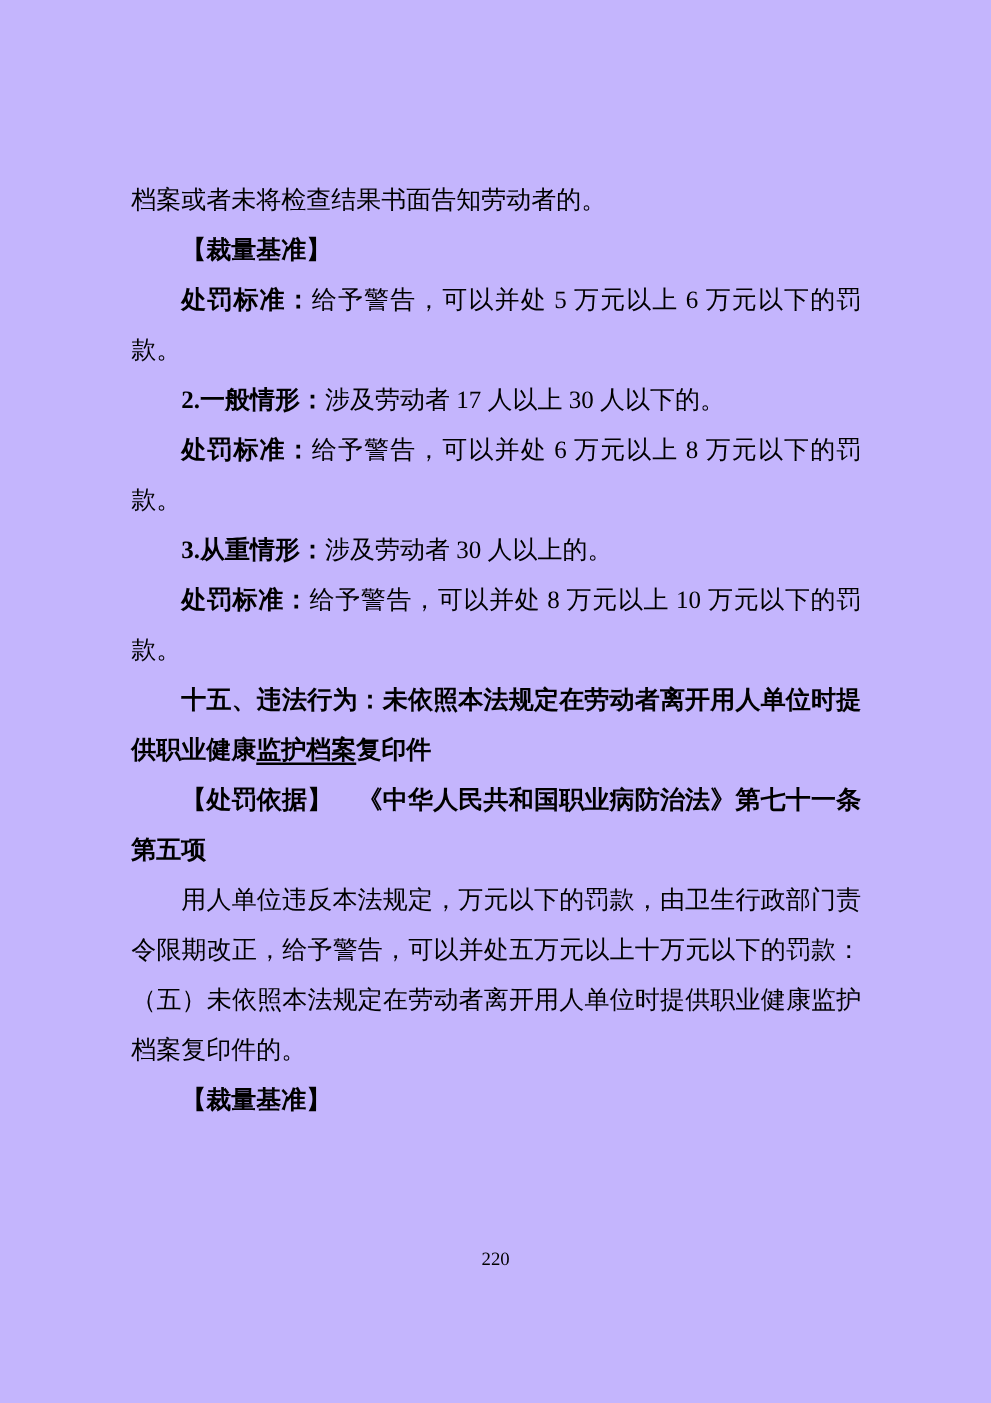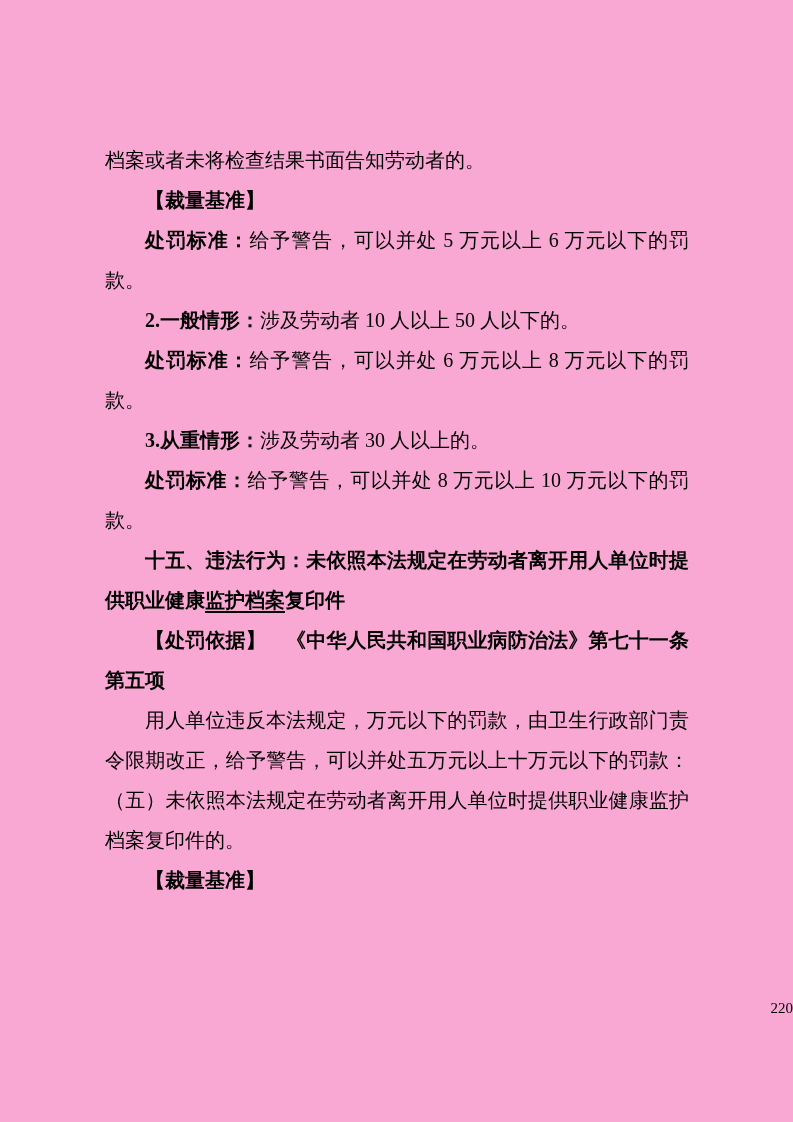--- a/index.html
+++ b/index.html
@@ -13,21 +13,21 @@
     font-family: "Liberation Serif", "DejaVu Serif", serif;
     color: #000000;
     position: relative;
   }
   .page {
     position: relative;
     box-sizing: border-box;
     width: 793px;
     height: 1122px;
     padding: 140px 104px 0 105px;
-    background: #f9a8d4;
+    background: #c4b5fd;
     overflow: hidden;
   }
   .doc-body {
     width: 584px;
   }
   .para {
     margin: 0;
     font-size: 20px;
     line-height: 40px;
     text-align: justify;
@@ -41,34 +41,34 @@
   }
   .run-underline {
     text-decoration: underline;
     text-underline-offset: 4px;
   }
   .page-number {
     position: absolute;
     top: 998px;
     left: 0;
     width: 793px;
-    text-align: right;
+    text-align: center;
     font-size: 15px;
     line-height: 20px;
   }
 </style>
 </head>
 <body>
 
 <div class="page">
   <div class="doc-body">
       <p class="para"><span>档案或者未将检查结果书面告知劳动者的。</span></p>
       <p class="para indent"><span class="run-bold">【裁量基准】</span></p>
       <p class="para indent"><span class="run-bold">处罚标准：</span><span>给予警告，可以并处 5 万元以上 6 万元以下的罚款。</span></p>
-      <p class="para indent"><span class="run-bold">2.一般情形：</span><span>涉及劳动者 10 人以上 50 人以下的。</span></p>
+      <p class="para indent"><span class="run-bold">2.一般情形：</span><span>涉及劳动者 17 人以上 30 人以下的。</span></p>
       <p class="para indent"><span class="run-bold">处罚标准：</span><span>给予警告，可以并处 6 万元以上 8 万元以下的罚款。</span></p>
       <p class="para indent"><span class="run-bold">3.从重情形：</span><span>涉及劳动者 30 人以上的。</span></p>
       <p class="para indent"><span class="run-bold">处罚标准：</span><span>给予警告，可以并处 8 万元以上 10 万元以下的罚款。</span></p>
       <p class="para indent"><span class="run-bold">十五、违法行为：未依照本法规定在劳动者离开用人单位时提供职业健康</span><span class="run-bold run-underline">监护档案</span><span class="run-bold">复印件</span></p>
       <p class="para indent"><span class="run-bold">【处罚依据】　《中华人民共和国职业病防治法》第七十一条第五项</span></p>
       <p class="para indent"><span>用人单位违反本法规定，万元以下的罚款，由卫生行政部门责令限期改正，给予警告，可以并处五万元以上十万元以下的罚款：（五）未依照本法规定在劳动者离开用人单位时提供职业健康监护档案复印件的。</span></p>
       <p class="para indent"><span class="run-bold">【裁量基准】</span></p>
     </div>
   <div class="page-number">220</div>
 </div>

